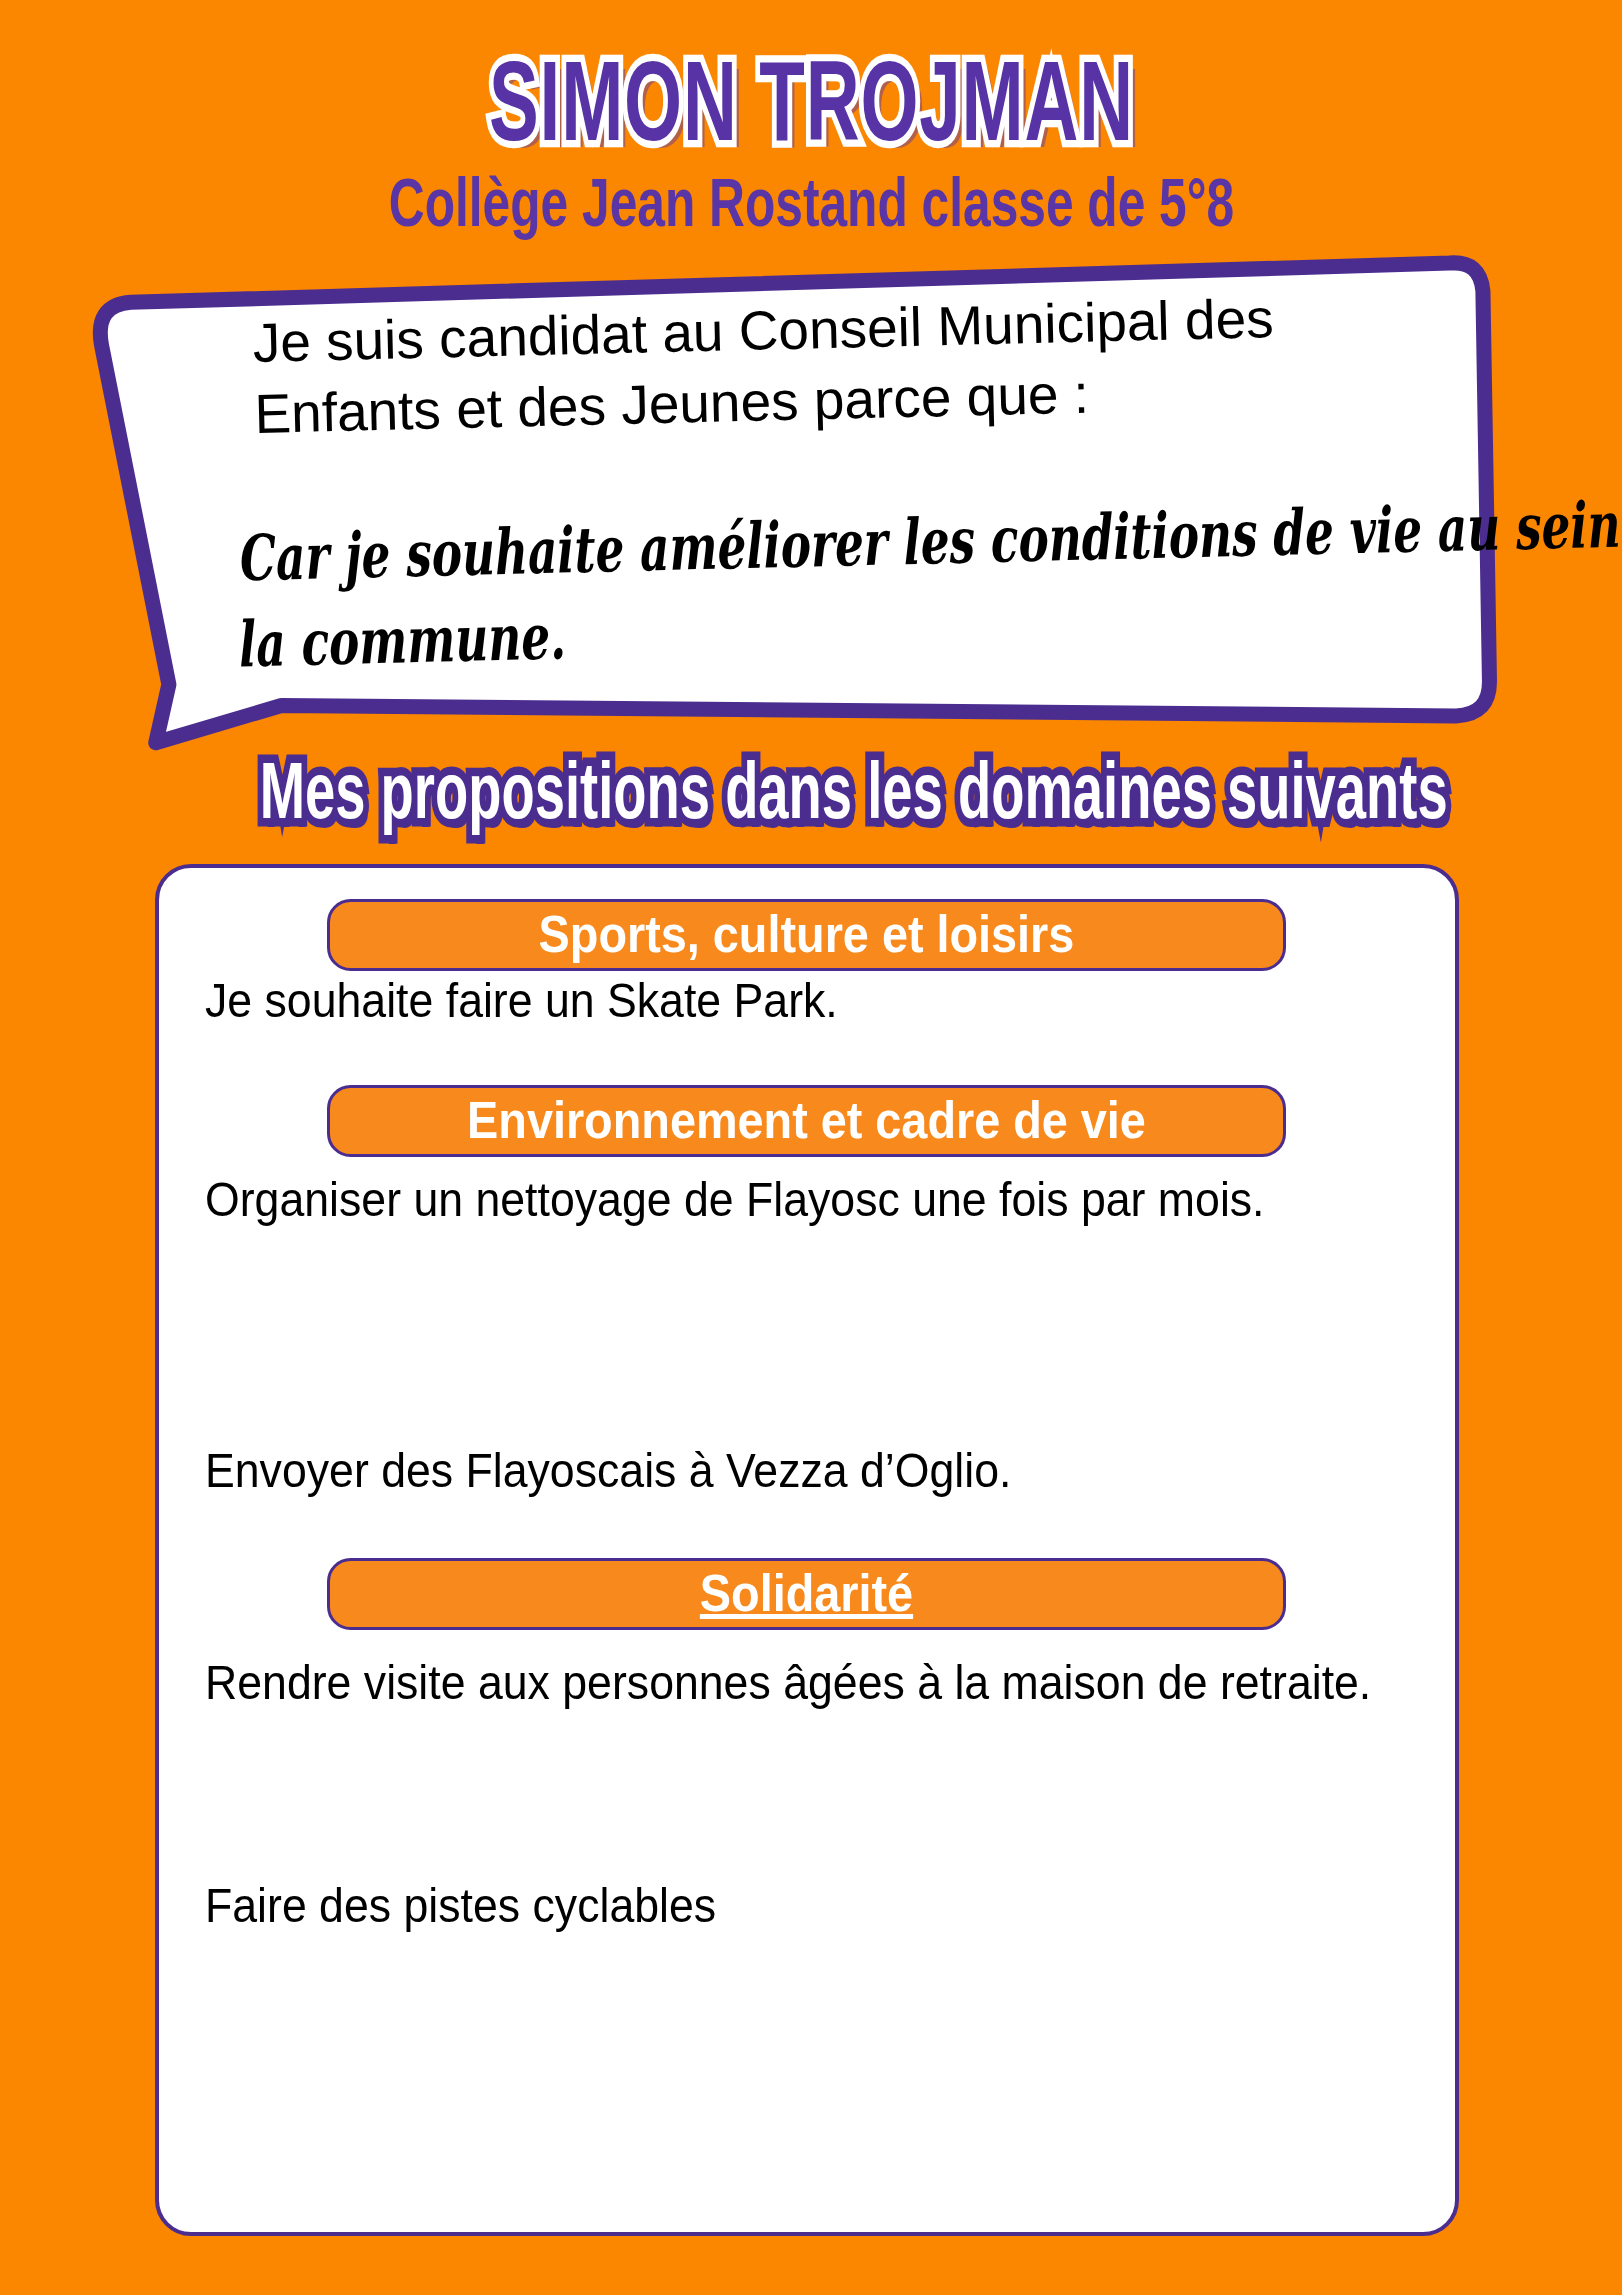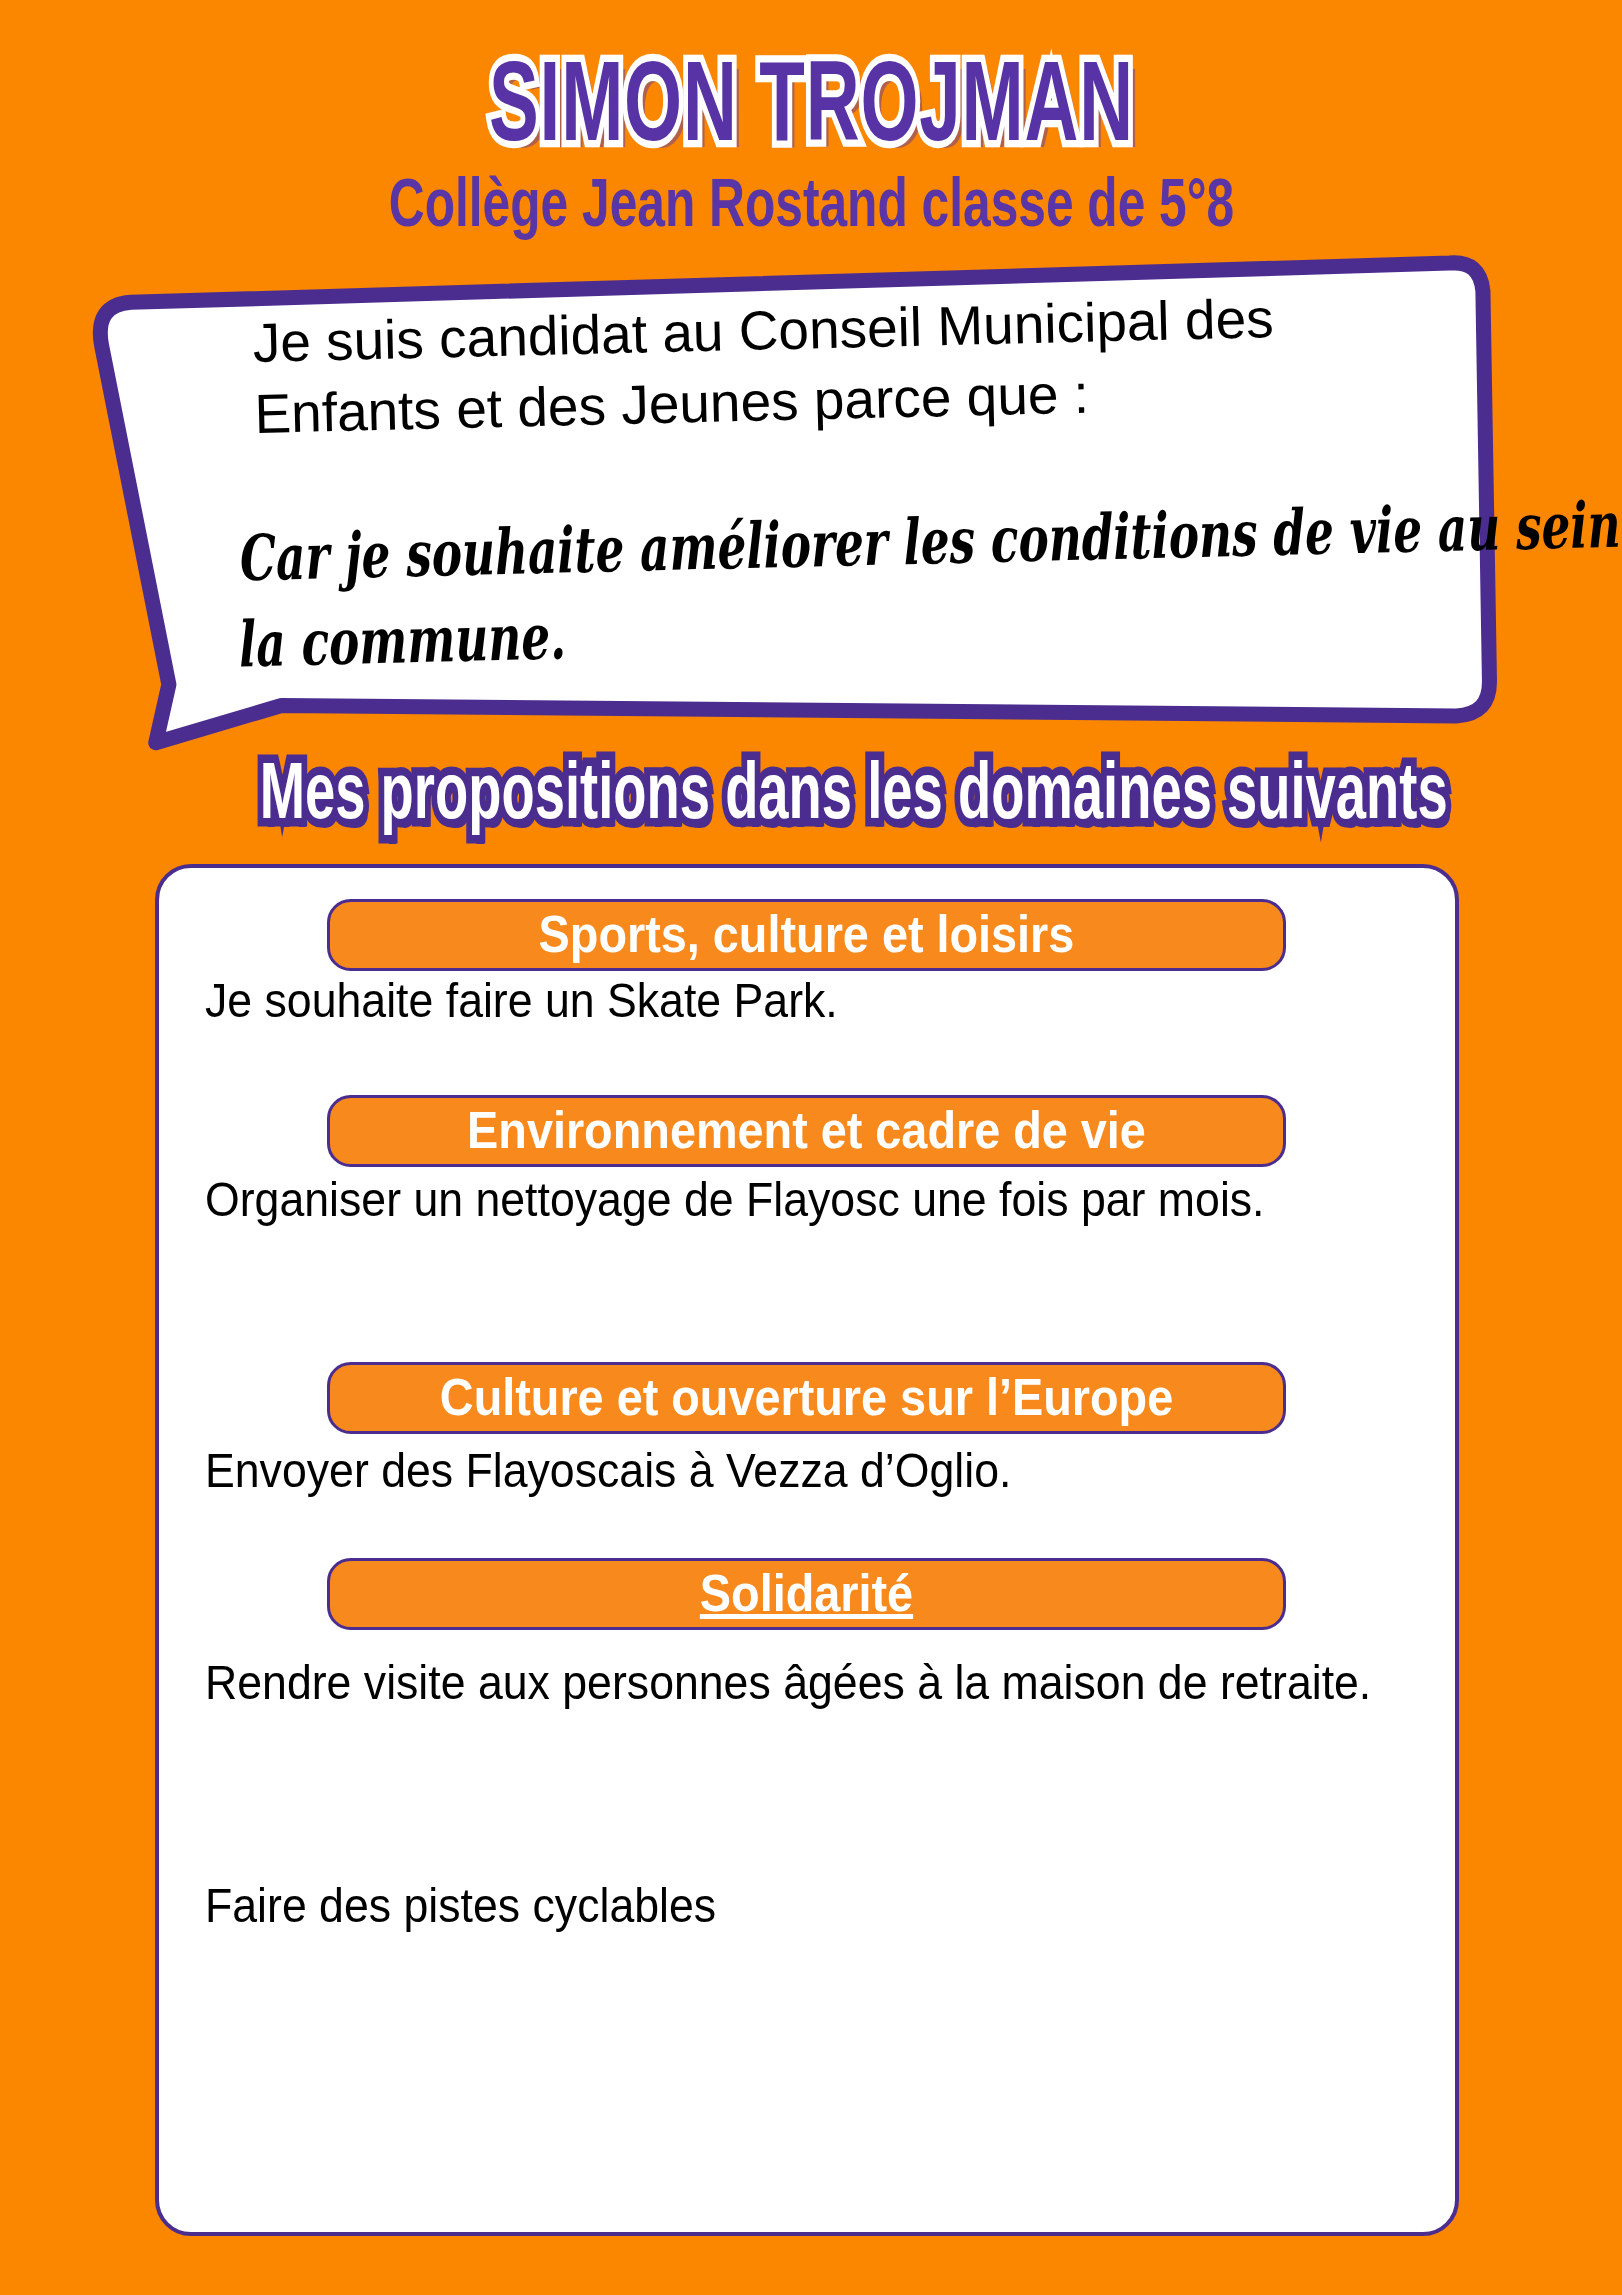--- a/index.html
+++ b/index.html
@@ -75,21 +75,21 @@
   }
   .pill{
     position:absolute;left:168px;width:959px;height:72px;
     background:var(--pill,#F8891C);
     border:3.3px solid var(--purple,#4B2D90);border-radius:23.6px;
     box-sizing:border-box;
     color:#ffffff;font-weight:700;font-size:52px;line-height:64px;
     text-align:center;white-space:nowrap;
   }
   .pill .lbl{display:block;transform:scaleX(0.90);transform-origin:50% 50%;}
-  .p1{top:31px;}.p2{top:217px;margin-top:10px;}.p3{top:494px;}.p4{top:690px;text-decoration:underline;}.p5{top:921px;}.p6{top:1139px;}
+  .p1{top:31px;}.p2{top:217px;}.p3{top:494px;}.p4{top:690px;text-decoration:underline;}.p5{top:921px;}.p6{top:1139px;}
   .detail{
     position:absolute;left:46px;
     font-size:48px;line-height:1.15;color:var(--text,#000);
     transform:scaleX(0.93);transform-origin:0 0;white-space:nowrap;
   }
   .d1{top:105px;}.d2{top:304px;}.d3{top:575px;}.d4{top:787px;}.d5{top:1010px;}
 </style>
 </head>
 <body>
 
@@ -121,23 +121,20 @@
   <div class="pill p1">
     <span class="lbl">Sports, culture et loisirs</span>
   </div>
   <div class="detail d1">Je souhaite faire un Skate Park.</div>
 
   <div class="pill p2">
     <span class="lbl">Environnement et cadre de vie</span>
   </div>
   <div class="detail d2">Organiser un nettoyage de Flayosc une fois par mois.</div>
 
-  <div class="pill p3">
-    <span class="lbl">Culture et ouverture sur l’Europe</span>
-  </div>
   <div class="detail d3">Envoyer des Flayoscais à Vezza d’Oglio.</div>
 
   <div class="pill p4">
     <span class="lbl">Solidarité</span>
   </div>
   <div class="detail d4">Rendre visite aux personnes âgées à la maison de retraite.</div>
 
   <div class="detail d5">Faire des pistes cyclables</div>
 
 

